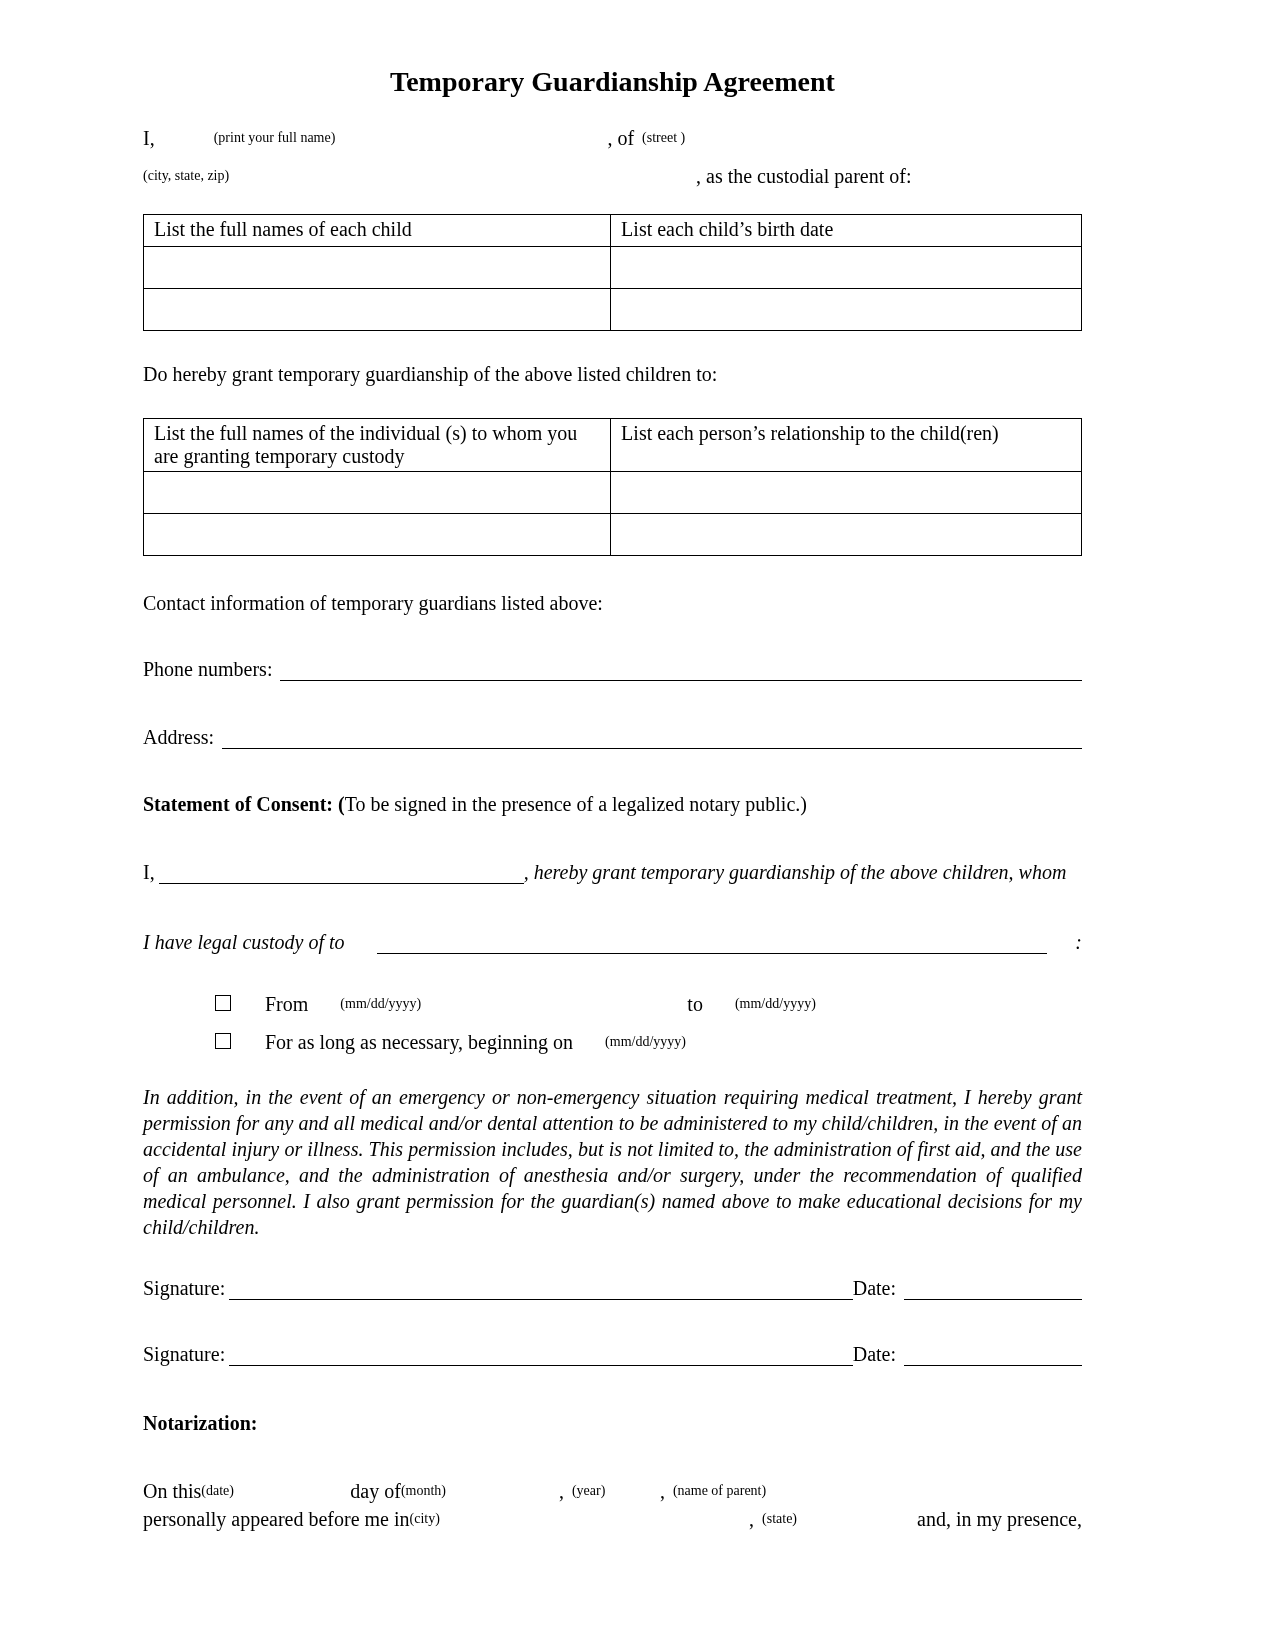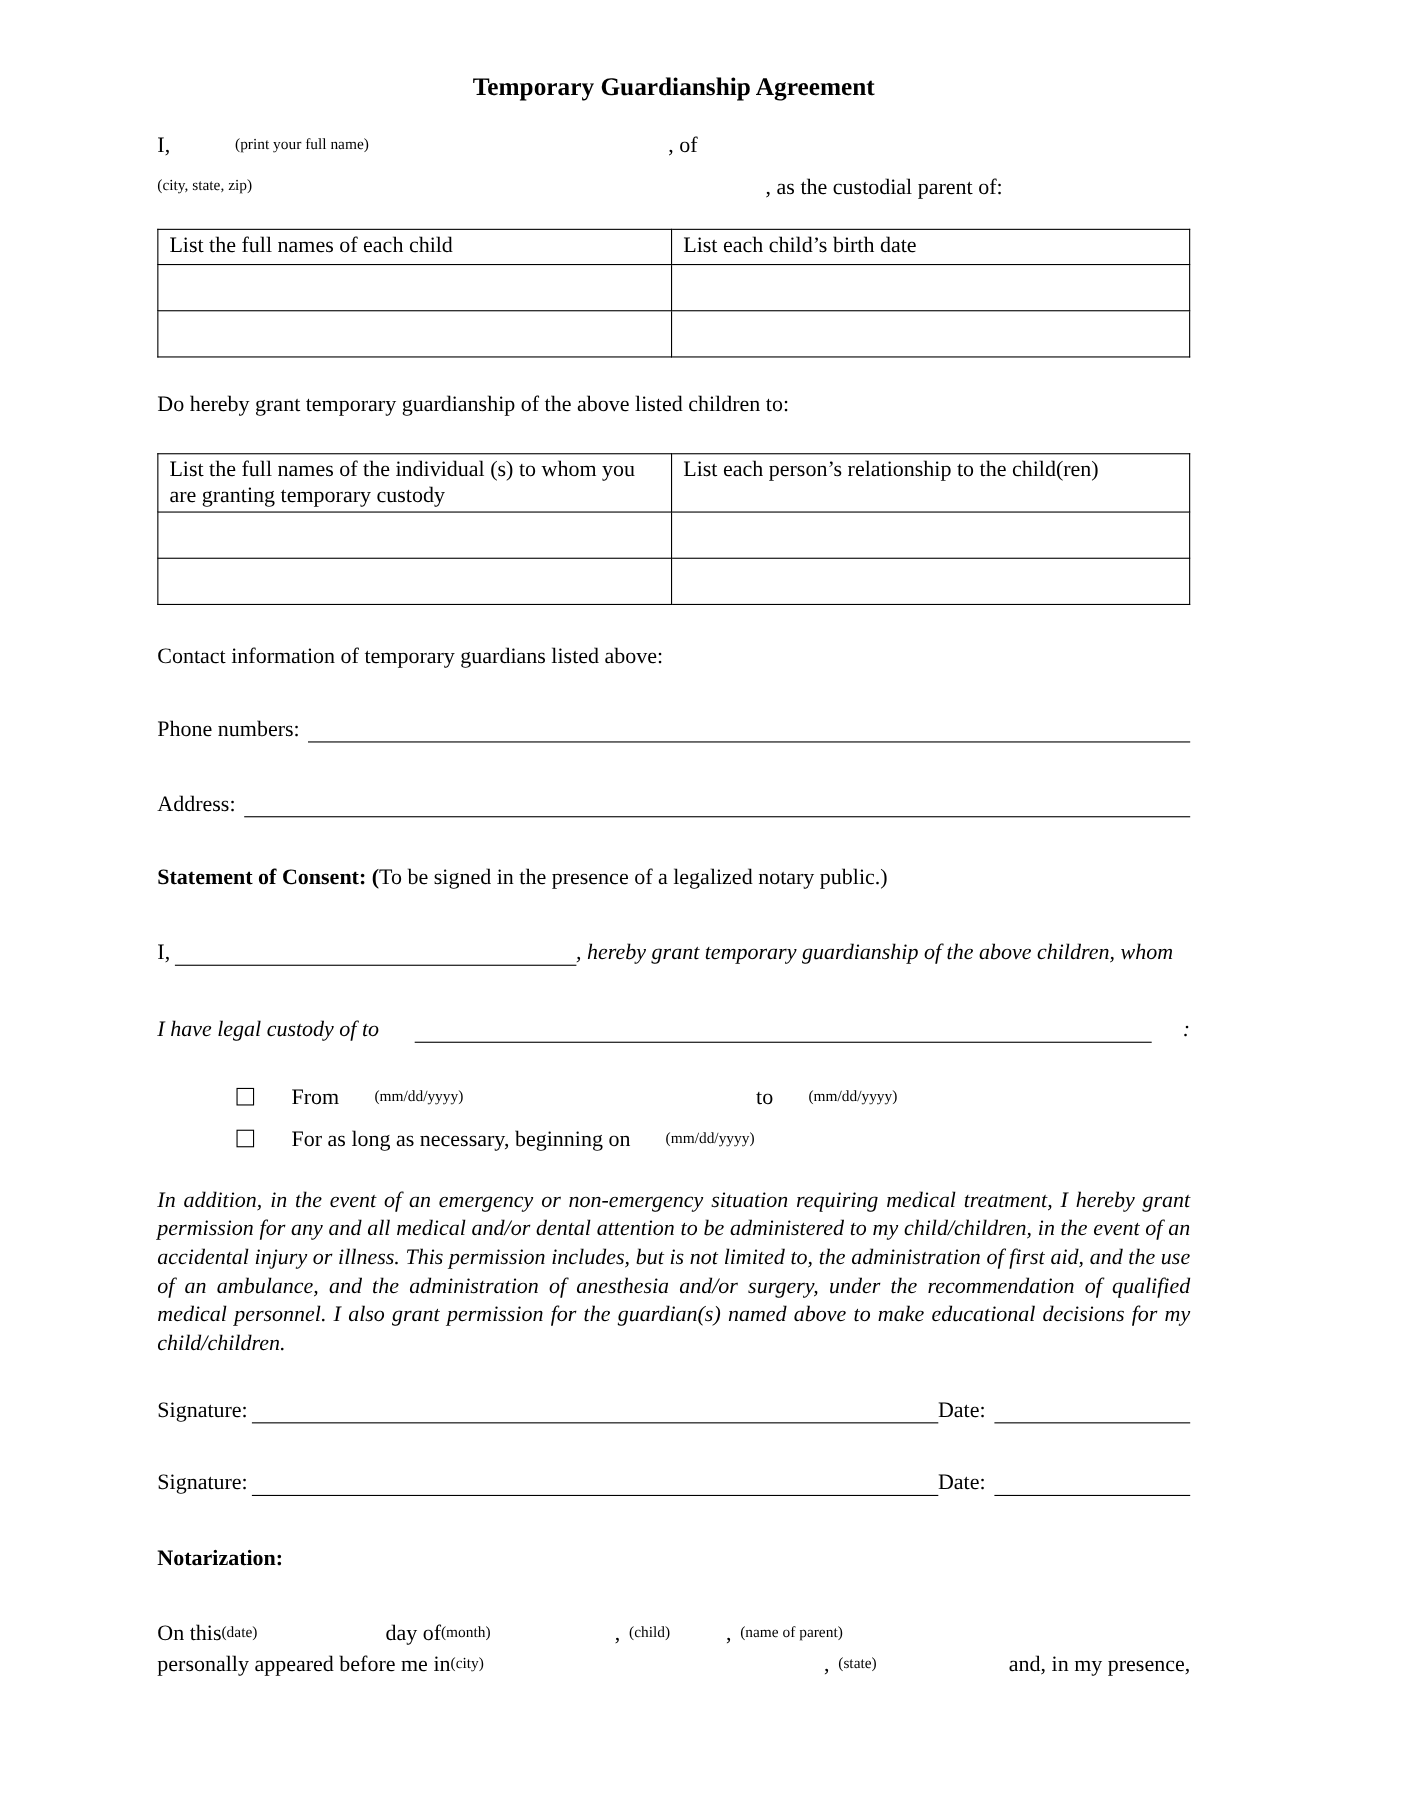--- a/index.html
+++ b/index.html
@@ -5,21 +5,21 @@
   * { box-sizing: border-box; margin: 0; padding: 0; }
   html, body { background: #ffffff; }
   body {
     width: 1275px; height: 1650px;
     font-family: "Liberation Serif", serif;
     font-size: 20px; color: #000;
     position: relative;
   }
   .page { padding: 66px 193px 40px 143px; height: 100%; }
 
-  .title { text-align: center; font-weight: bold; font-size: 23px; margin-bottom: 28px; }
+  .title { text-align: center; font-weight: bold; font-size: 28px; margin-bottom: 28px; }
 
   .line { display: flex; align-items: flex-start; }
   .line > .txt { line-height: 24px; white-space: nowrap; }
   .blank { display: block; height: 24px; border-bottom: 1.5px solid #000; }
   .fg { display: flex; flex-direction: row; }
   .sub { font-size: 14px; line-height: 18px; padding-top: 3px; text-align: center; }
   .sub.left { text-align: left; }
   .ml4 { margin-left: 4px; } .ml8 { margin-left: 8px; }
   .it { font-style: italic; }
   .bold { font-weight: bold; }
@@ -51,20 +51,21 @@
 
   <div class="line">
     <span class="txt">I,</span>
     <span class="fg ml4" style="flex:1.02">
       <span class="blank"></span>
       <span class="sub left" style="padding-left:55px">(print your full name)</span>
     </span>
     <span class="txt">, of</span>
     <span class="fg ml8" style="flex:1">
       <span class="blank"></span>
+      <span class="sub">(street )</span>
     </span>
   </div>
 
   <div class="line mt14">
     <span class="fg" style="flex:0 0 553px">
       <span class="blank"></span>
       <span class="sub left">(city, state, zip)</span>
     </span>
     <span class="txt">, as the custodial parent of:</span>
   </div>
@@ -181,21 +182,21 @@
       <span class="sub">(date)</span>
     </span>
     <span class="txt ml4">day of</span>
     <span class="fg" style="flex:0 0 158px">
       <span class="blank"></span>
       <span class="sub">(month)</span>
     </span>
     <span class="txt">,</span>
     <span class="fg ml8" style="flex:0 0 88px">
       <span class="blank"></span>
-      <span class="sub">(child)</span>
+      <span class="sub">(year)</span>
     </span>
     <span class="txt">,</span>
     <span class="fg ml8" style="flex:1">
       <span class="blank"></span>
       <span class="sub">(name of parent)</span>
     </span>
   </div>
 
   <div class="line mt4">
     <span class="txt">personally appeared before me in</span>

